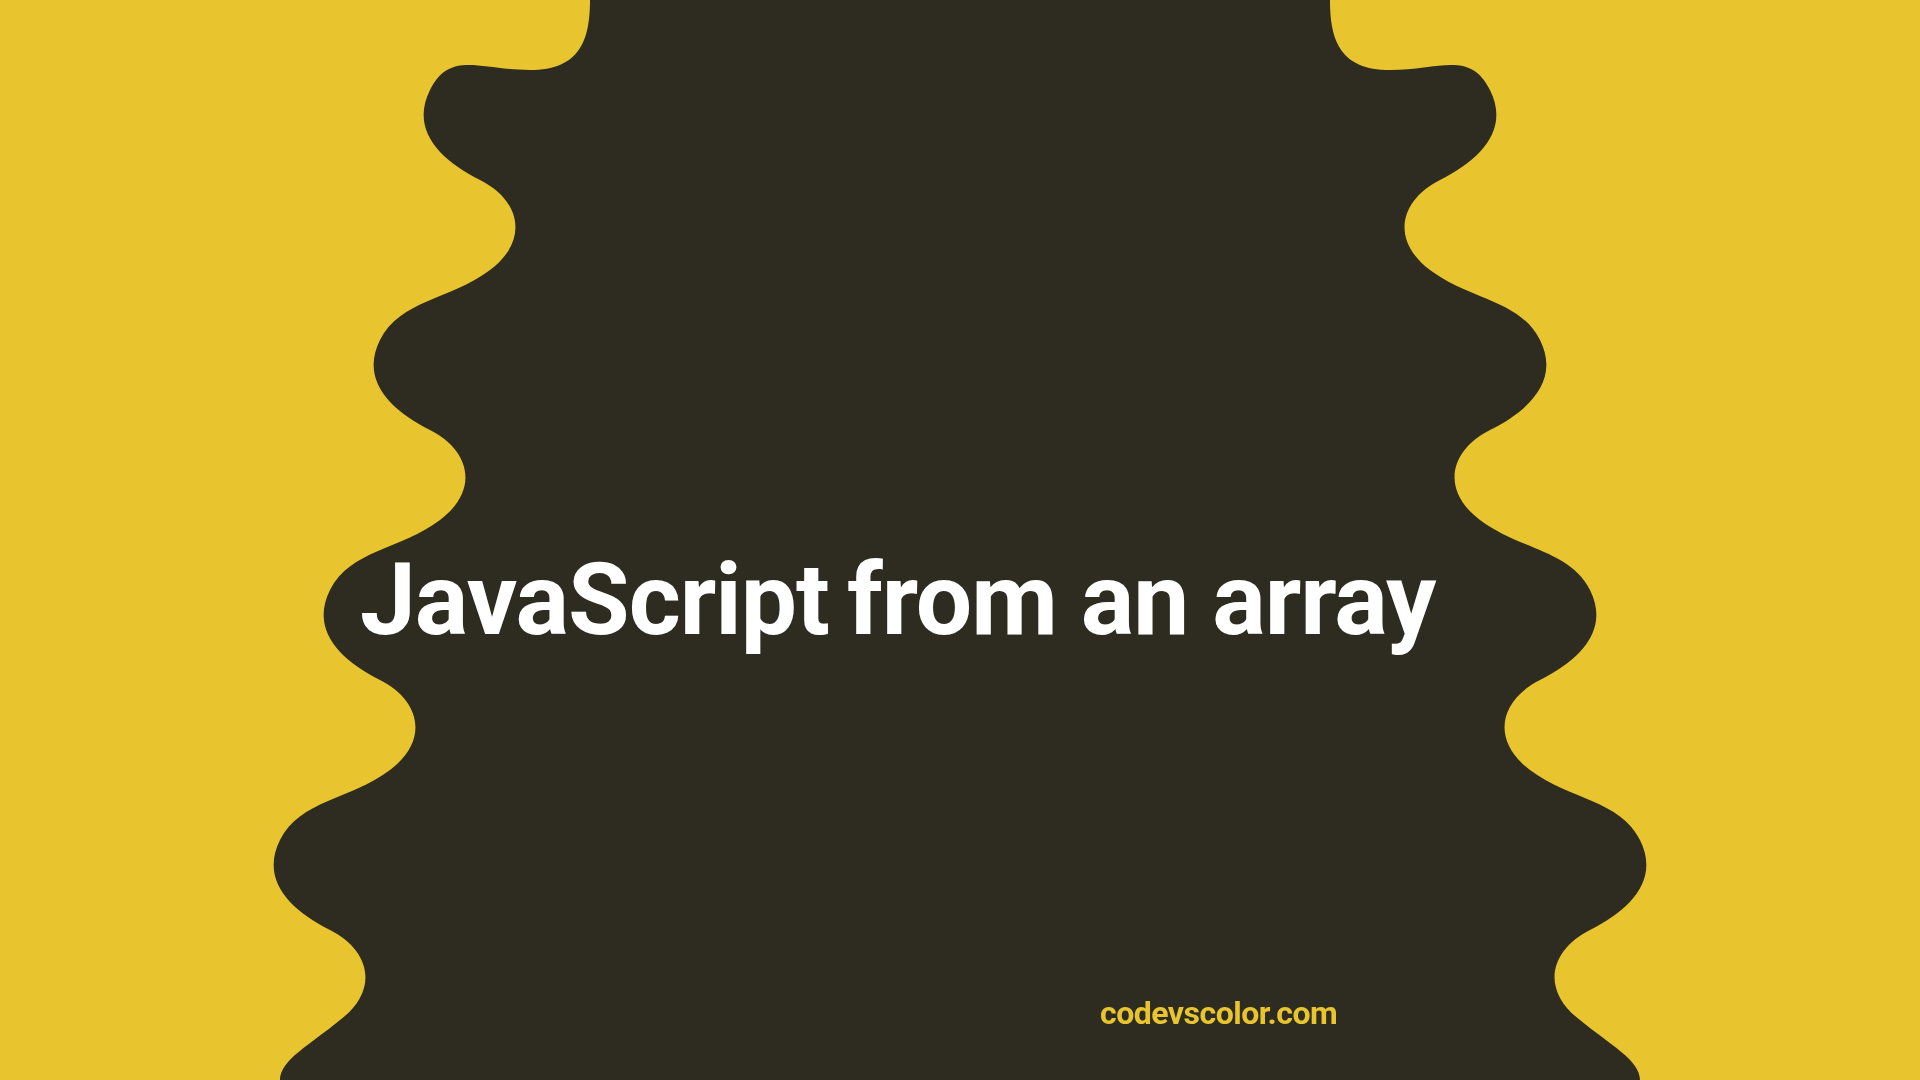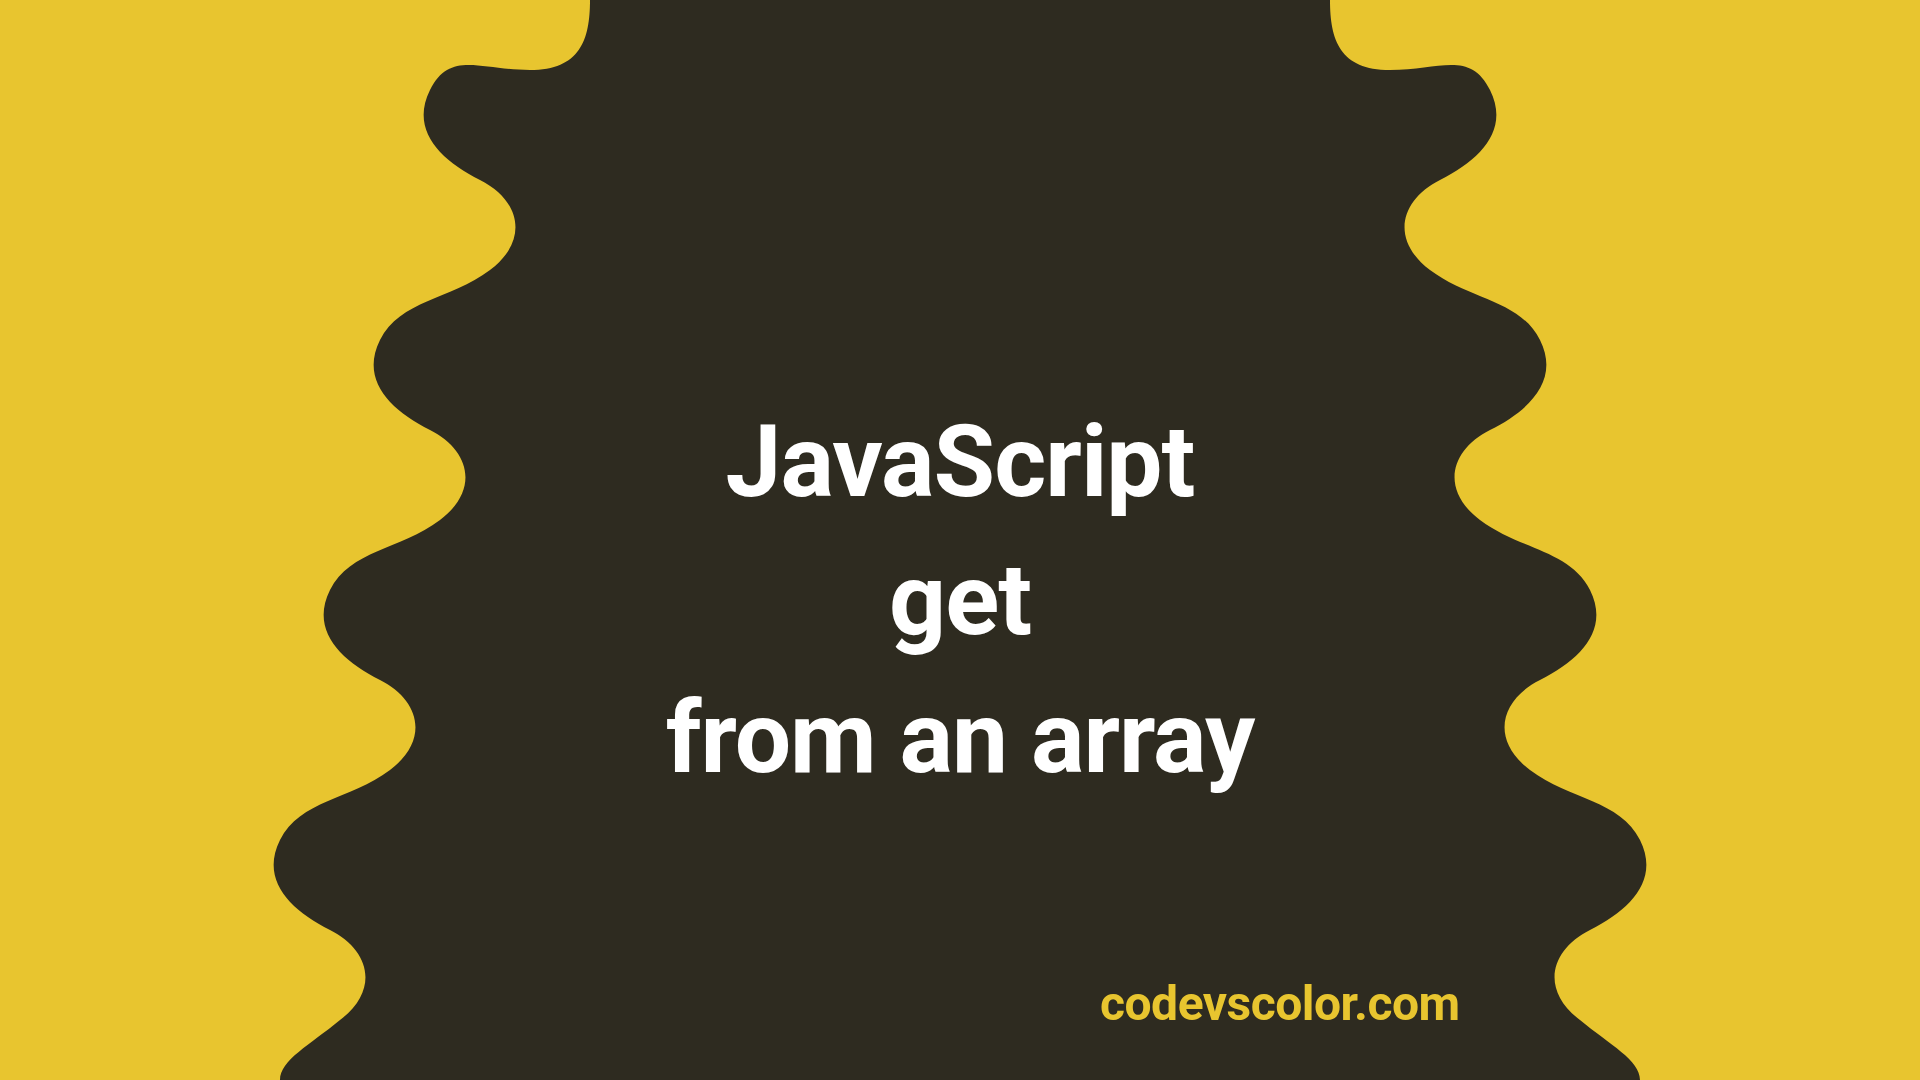--- a/index.html
+++ b/index.html
@@ -29,40 +29,40 @@
   .blob {
     width: 1440px;
     height: 1080px;
   }
   .content {
     position: relative;
     z-index: 2;
     width: 1200px;
     text-align: center;
     display: flex;
-    flex-direction: column;
+    flex-direction: row;
     align-items: center;
     gap: 18px;
     padding-top: 120px;
   }
   .title-line {
     color: #ffffff;
     font-weight: 700;
     font-size: 100px;
     line-height: 1.2;
     letter-spacing: -1px;
   }
   .credit {
     position: absolute;
     bottom: 48px;
     left: 50%;
     transform: translateX(140px);
     color: #e8c52f;
     font-weight: 700;
-    font-size: 48px;
+    font-size: 32px;
     z-index: 3;
     letter-spacing: -0.5px;
   }
 </style>
 </head>
 <body>
 
 <div class="artboard">
 
   <div class="blob-wrap">
@@ -98,19 +98,18 @@
         C290,240 280,200 240,180
         C200,160 170,130 190,90
         C210,50 240,70 290,70
         C340,70 350,40 350,0
         Z"></path>
     </svg>
   </div>
 
   <div class="content">
     <div class="title-line">JavaScript</div>
-    <div class="title-line">get</div>
     <div class="title-line">from an array</div>
   </div>
 
   <div class="credit">codevscolor.com</div>
 
 </div>
 
 </body></html>

